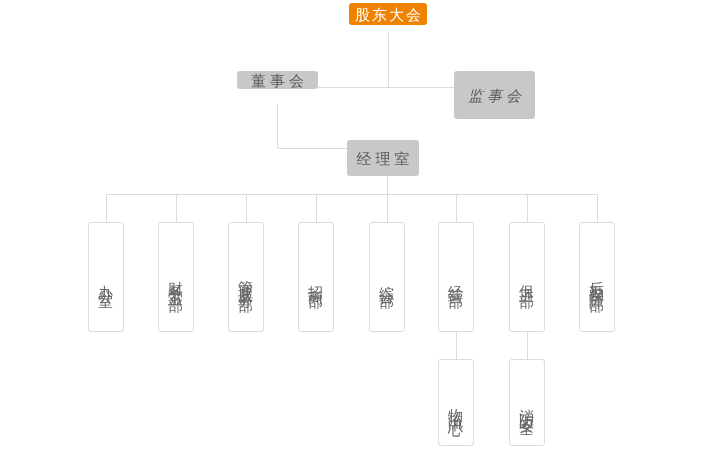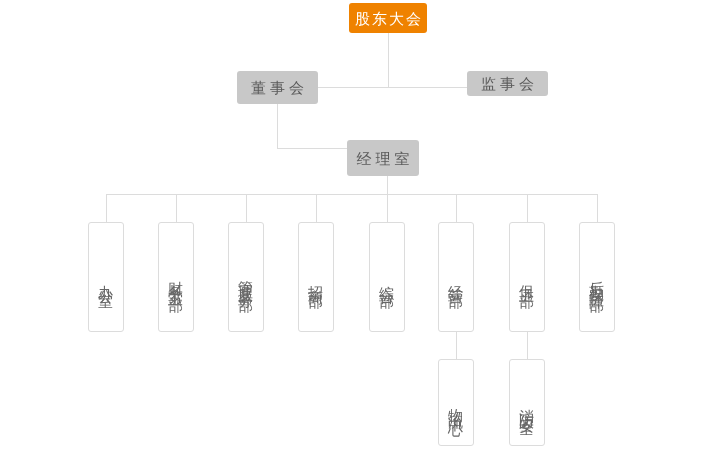--- a/index.html
+++ b/index.html
@@ -28,34 +28,34 @@
     position: absolute;
     display: flex;
     align-items: center;
     justify-content: center;
     box-sizing: border-box;
     border-radius: 3px;
     font-size: 15px;
     line-height: 1;
   }
   .node-root {
-    left: 349px; top: 3px; width: 78px; height: 30px;
+    left: 349px; top: 3px; width: 78px; height: 22px;
     background: #ef8200;
     color: #ffffff;
     letter-spacing: 2px;
     padding-left: 2px; 
   }
   .node-branch {
     background: #c8c8c8;
     color: #5a5a5a;
     letter-spacing: 4px;
     padding-left: 4px;
   }
-  .node-board       { left: 237px; top: 71px;  width: 81px; height: 33px; }
-  .node-supervisory { left: 467px; top: 71px;  width: 81px; height: 25px; }
+  .node-board       { left: 237px; top: 71px;  width: 81px; height: 18px; }
+  .node-supervisory { left: 454px; top: 71px;  width: 81px; height: 48px; font-style: italic; }
   .node-manager     { left: 347px; top: 140px; width: 72px; height: 36px; }
 
   .node-leaf {
     width: 36px;
     background: #ffffff;
     border: 1px solid #dcdcdc;
     color: #666666;
     border-radius: 3px;
   }
   .dept { top: 222px; height: 110px; }

